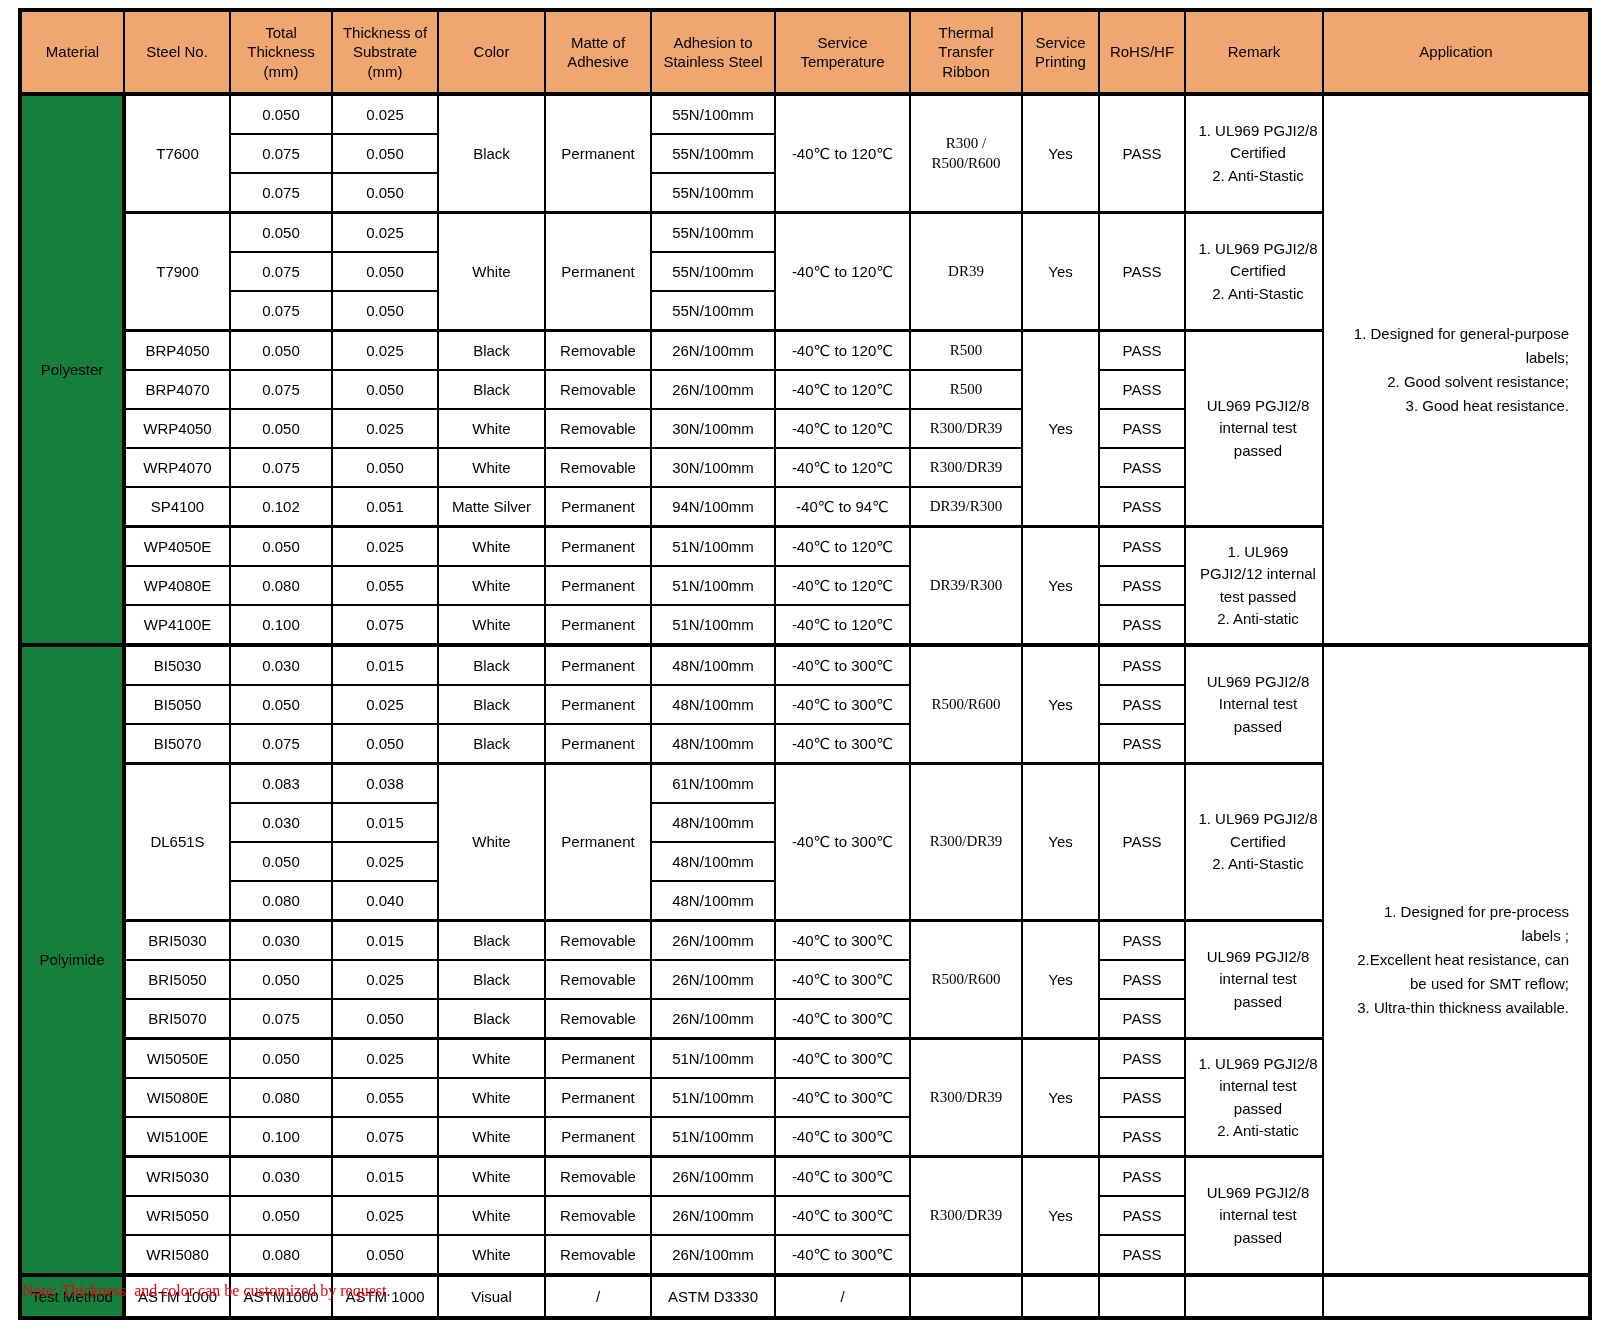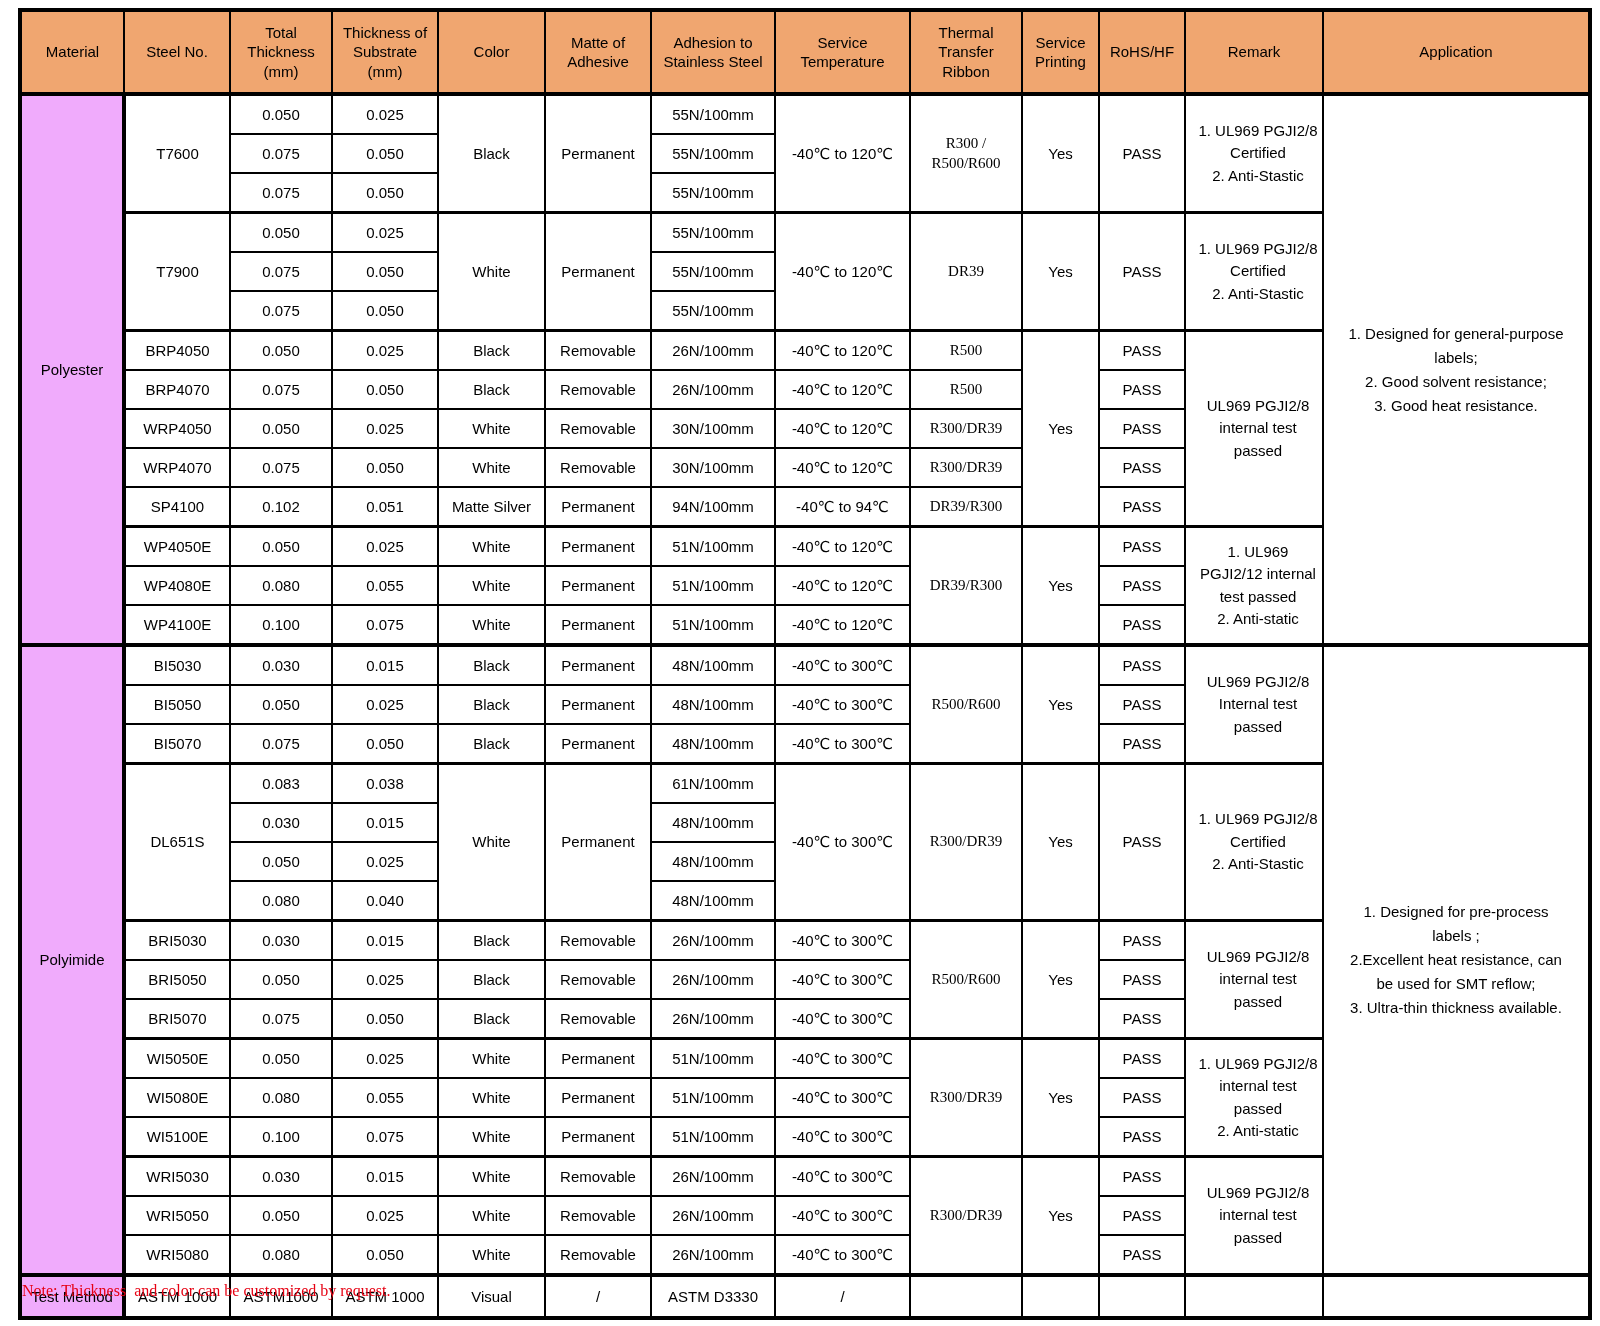--- a/index.html
+++ b/index.html
@@ -17,27 +17,27 @@
     border:2px solid #000;
     text-align:center;vertical-align:middle;
     font-size:15px;line-height:1.3;
     padding:1px 2px;overflow:hidden;word-wrap:break-word;
   }
   th{
     background:#F0A670;font-weight:400;height:78px;
     border-bottom-width:4px;
   }
   td{height:35px;background:#fff;}
-  td.mat{background:#f0abfc;border-right-width:4px;}
+  td.mat{background:#15803d;border-right-width:4px;}
   tr.section td{border-top-width:4px;}
   tr.group td{border-top-width:3px;}
   td.pre{white-space:pre-line;font-family:Liberation Serif, serif;}
   td.remark{white-space:pre-line;line-height:1.5;padding-left:10px;}
   td.app{
-    white-space:pre-line;text-align:center;padding:2px 19px;line-height:1.6;
+    white-space:pre-line;text-align:right;padding:2px 19px;line-height:1.6;
   }
   .note{
     position:absolute;left:22px;top:1282px;
     font-family:"Liberation Serif","DejaVu Serif",serif;
     font-size:16px;color:#e60012;white-space:pre-wrap;
   }
 </style>
 </head>
 <body>
 

